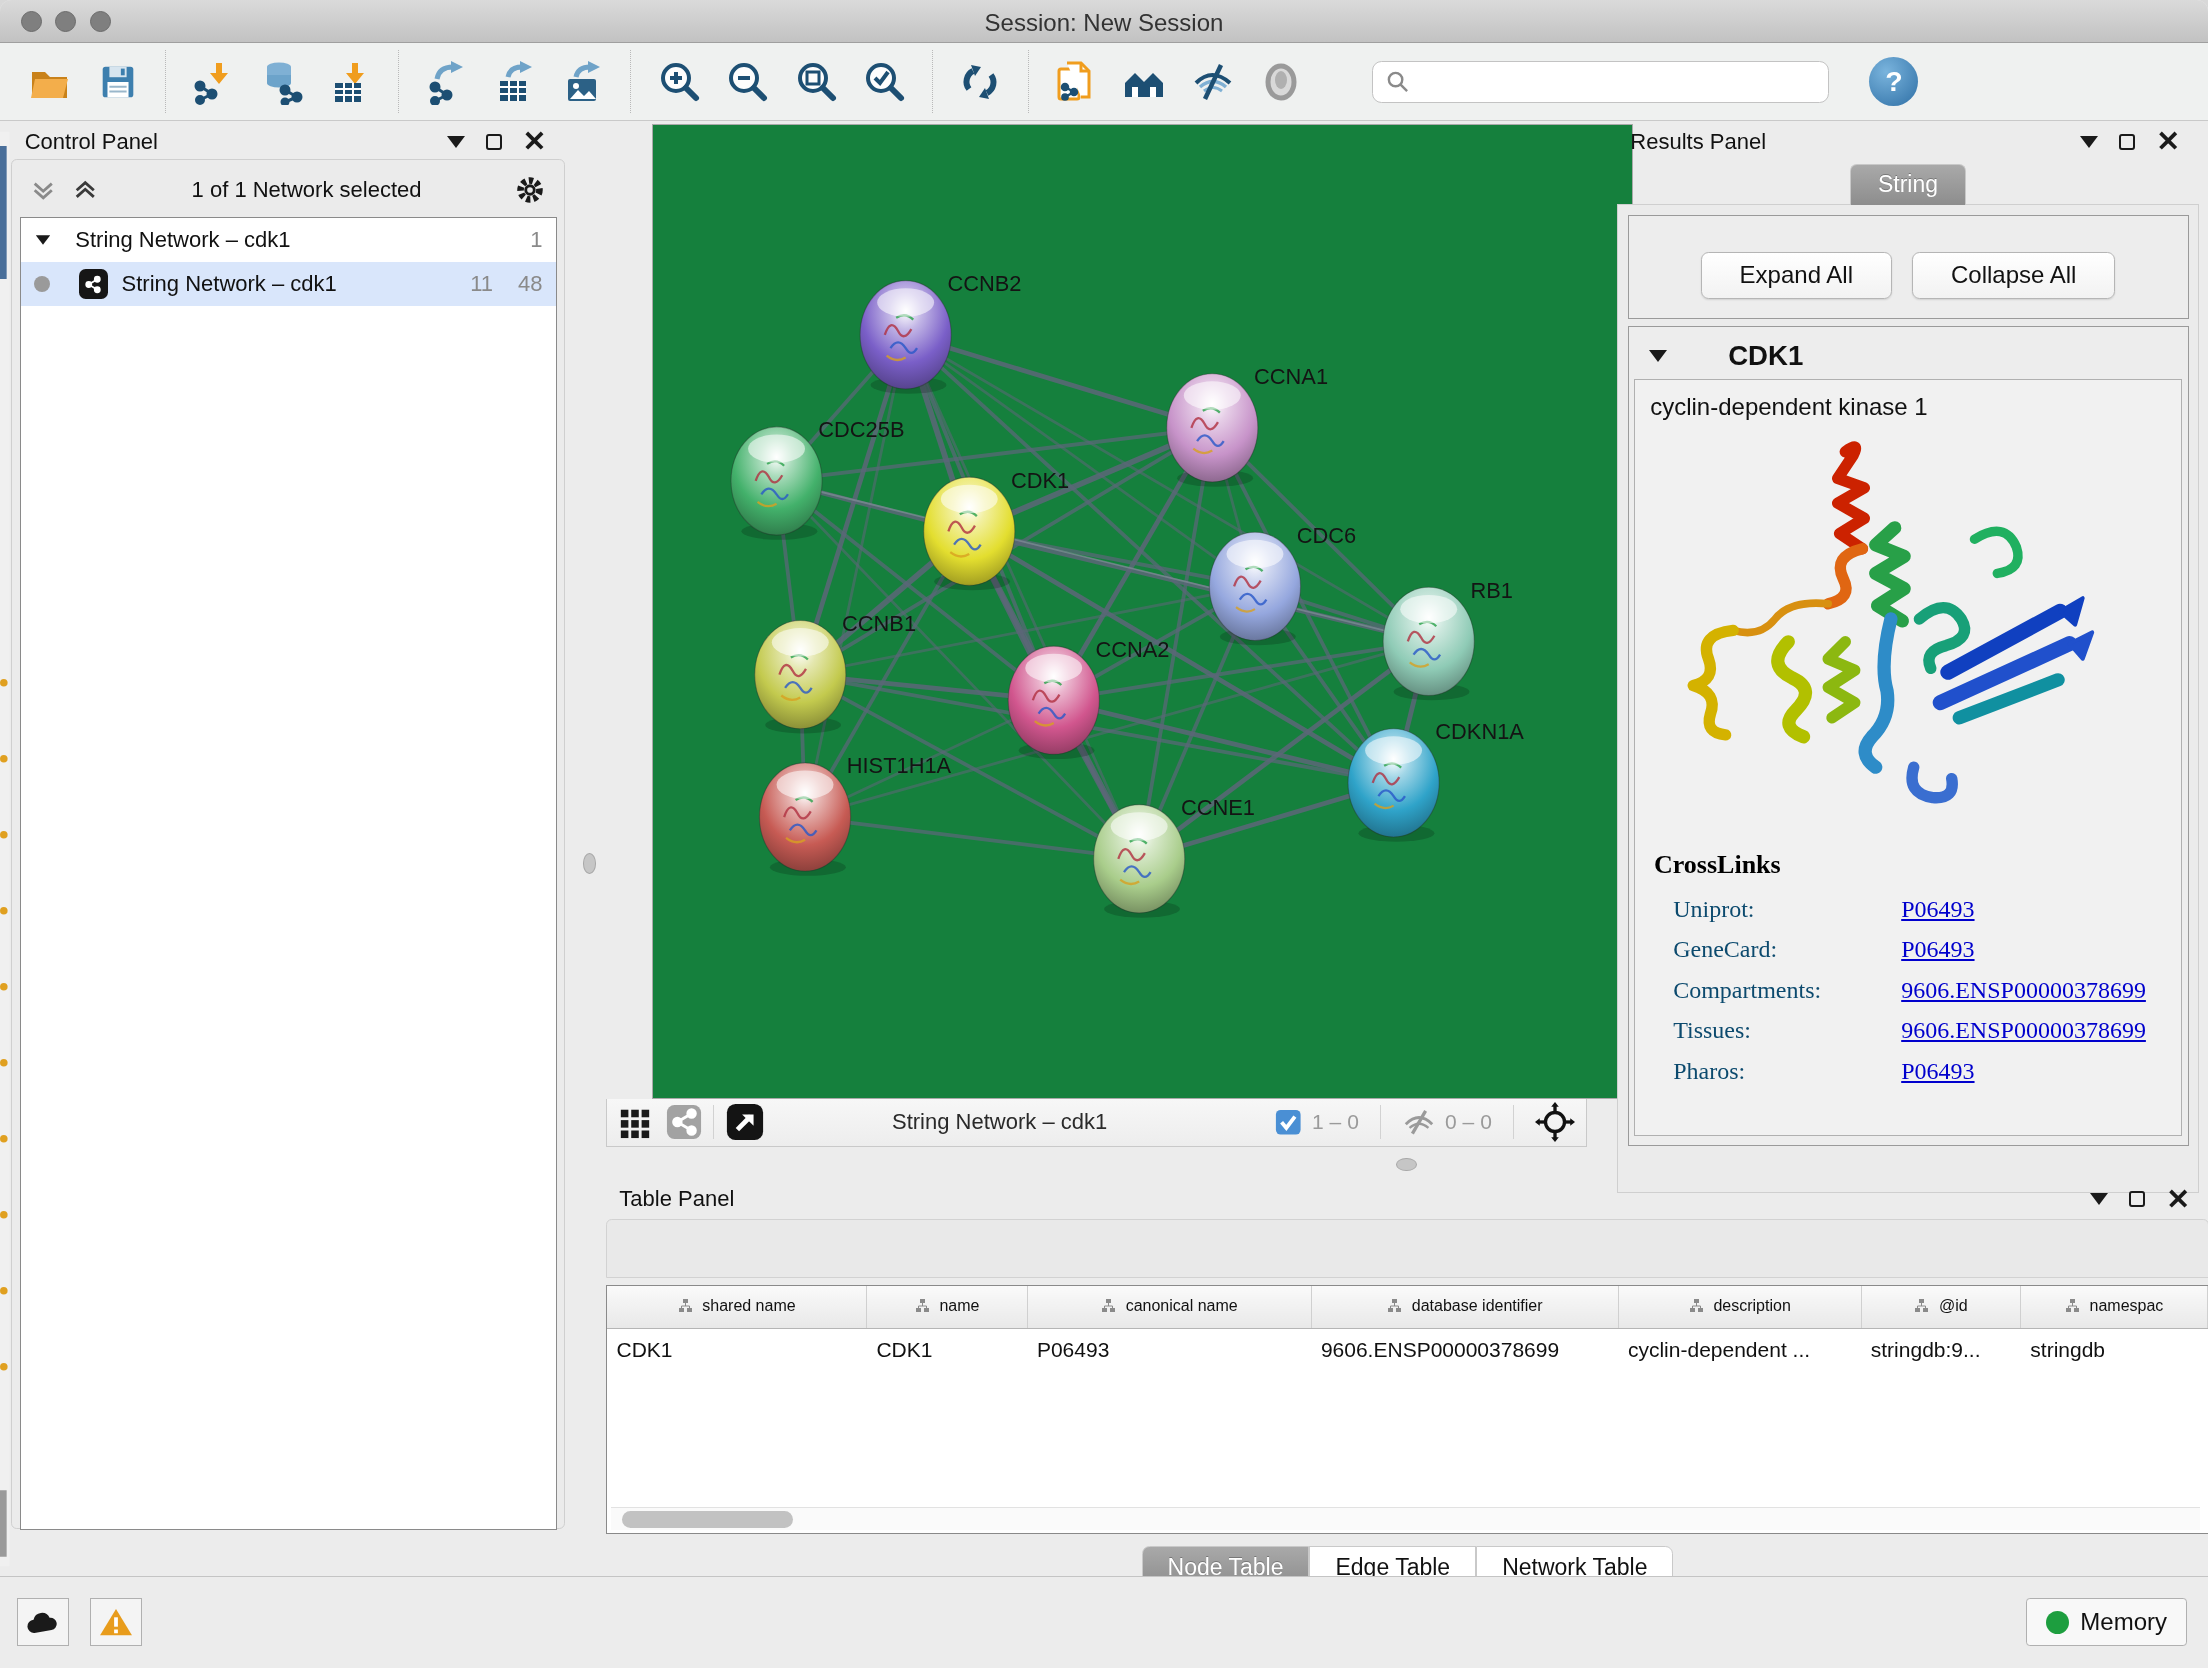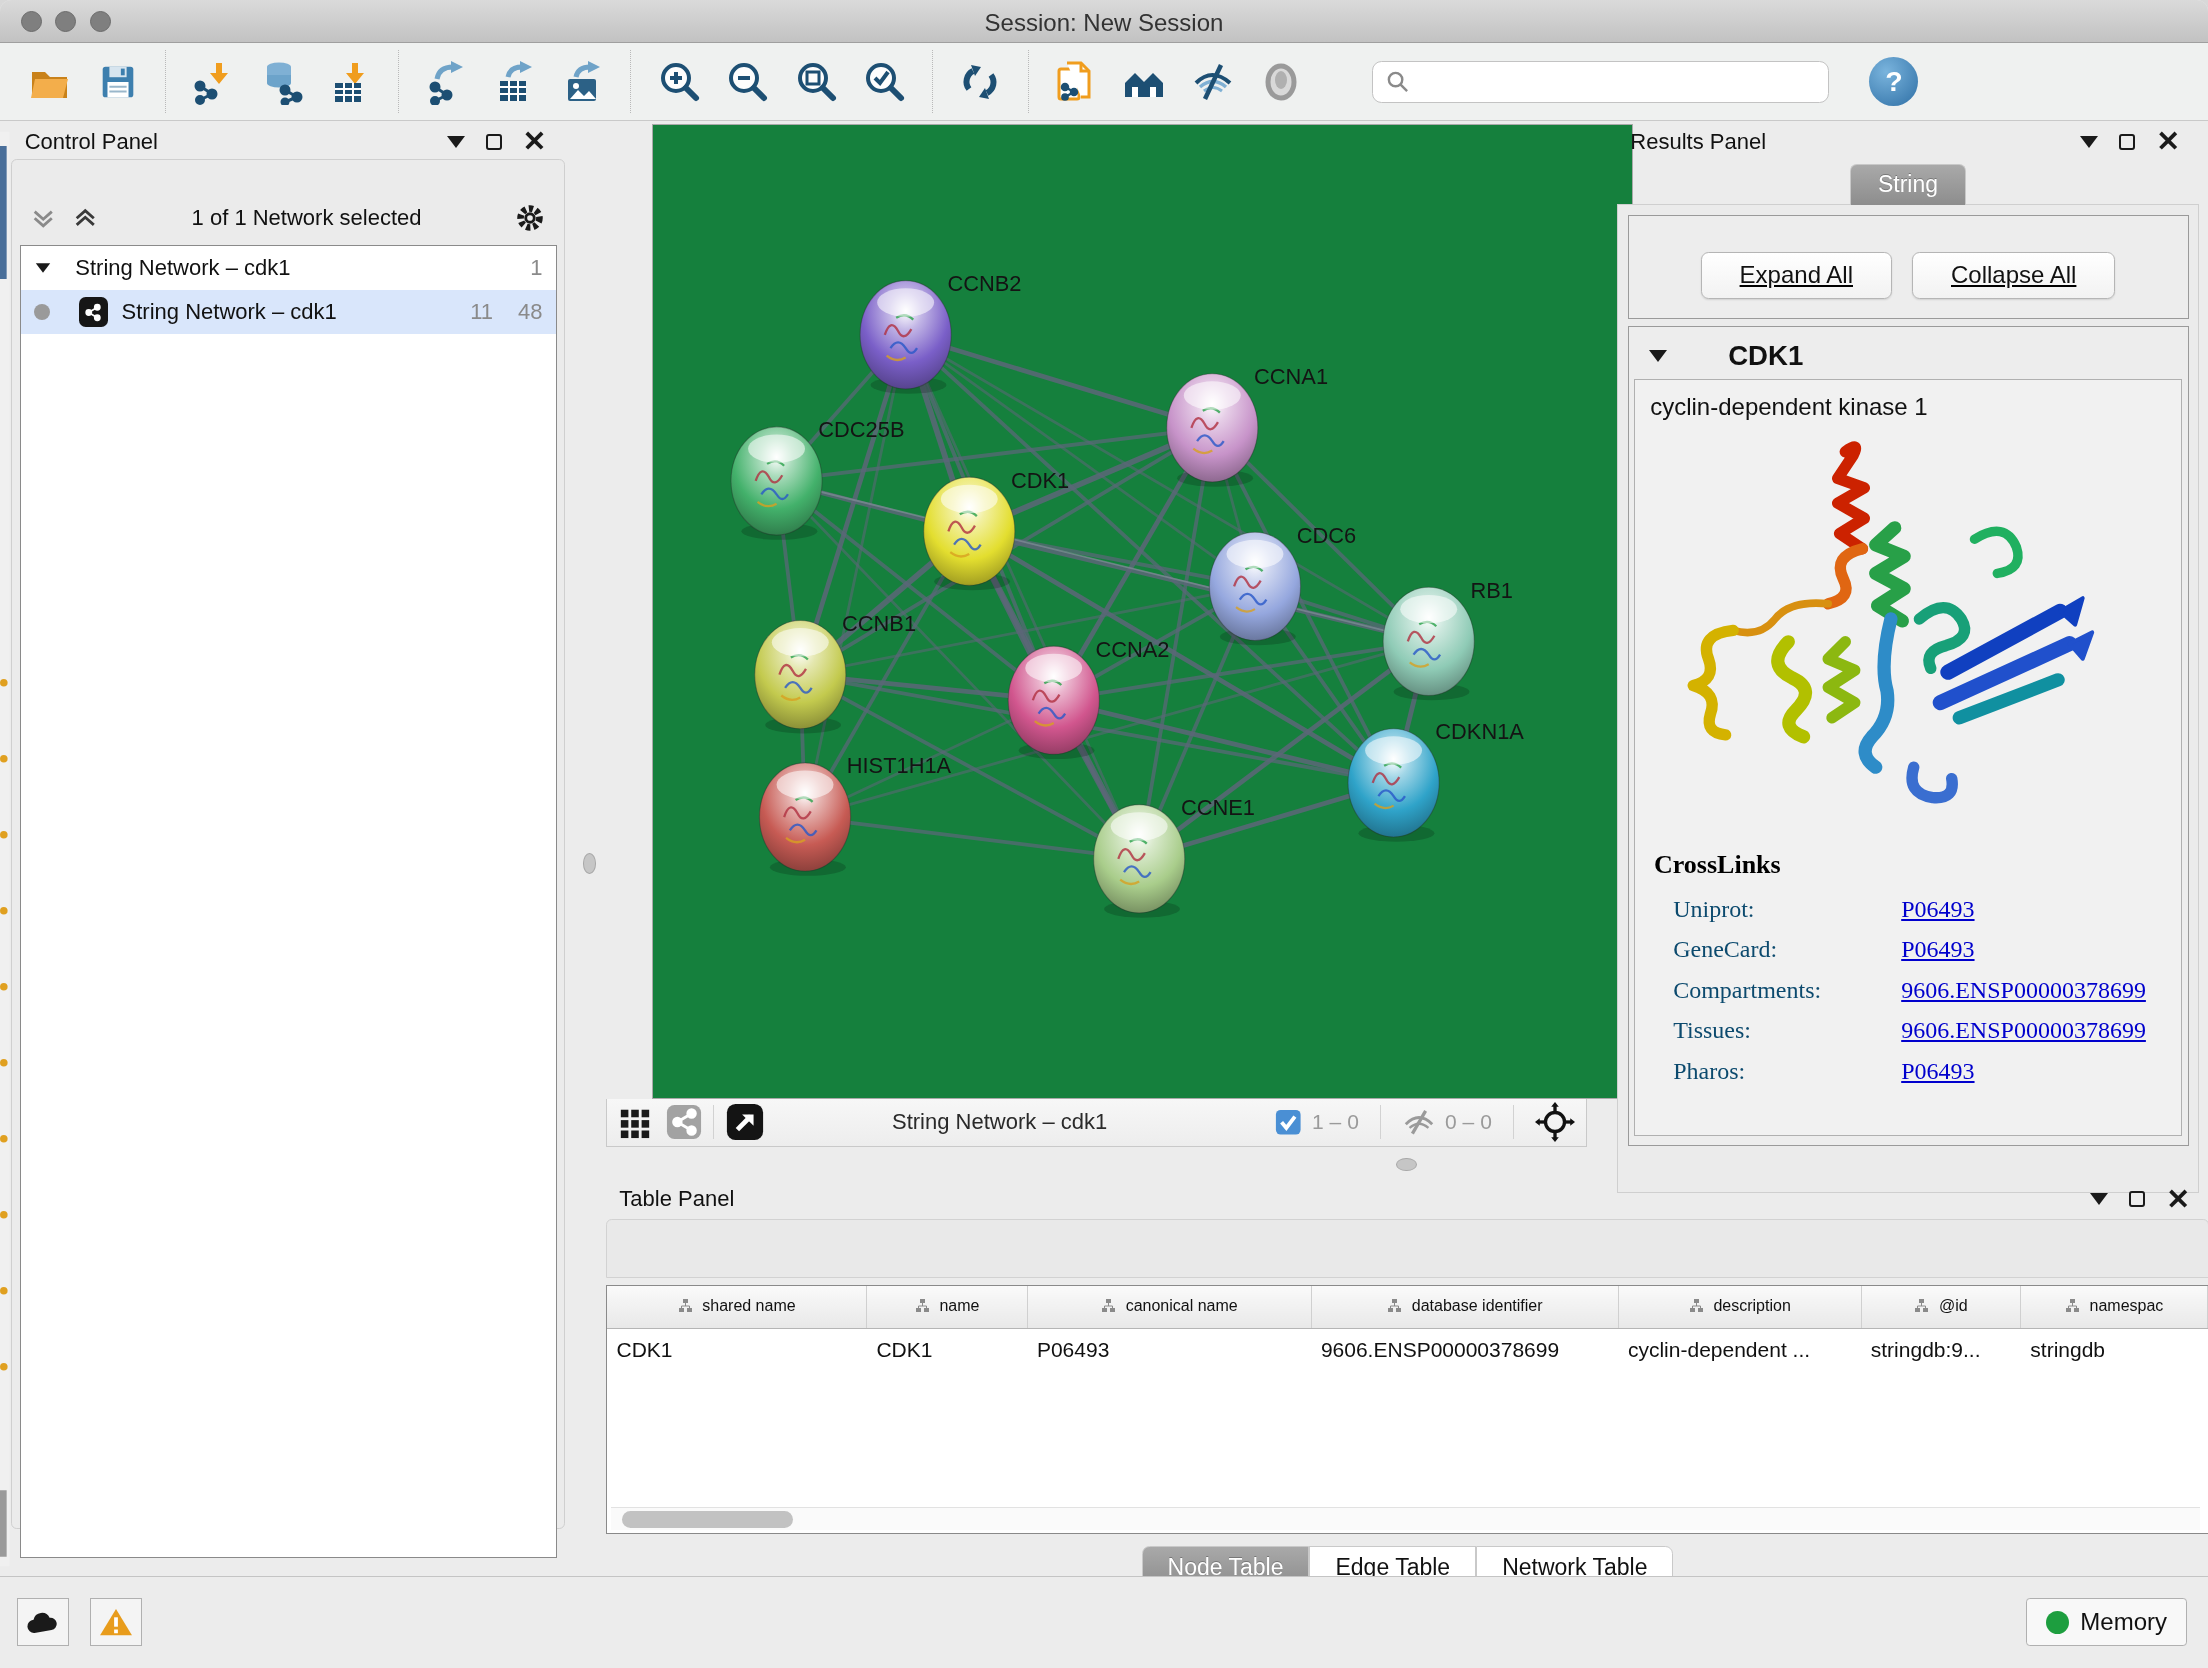--- a/index.html
+++ b/index.html
@@ -30,21 +30,21 @@
   .tri-down { width:0; height:0; border-left:9.5px solid transparent; border-right:9.5px solid transparent; border-top:12.4px solid #1a1a1a; }
   .float-sq { width:16px; height:16px; border:2.4px solid #1a1a1a; border-radius:2.9px; }
   .close-x { font-size:28.5px; font-weight:bold; color:#1a1a1a; line-height:19px; }
 
   
   .control-panel { position:absolute; left:11.4px; top:2.9px; width:554px; height:1443px; }
   .cp-tabs { display:flex; margin:5.7px 0 0 59px; }
   .tab { padding:6.7px 27px; font-size:23px; background:#fff; border:1px solid #c8c8c8; border-bottom:none; border-radius:6.7px 6.7px 0 0; color:#111; }
   .tab.sel { background:linear-gradient(#a9a9a9,#8d8d8d); color:#fff; text-shadow:0 -1px 0 #777; }
   .cp-body { border:1px solid #cfcfcf; border-radius:5.7px; background:#ebebeb; margin-top:-1px; height:1370px; padding:9.5px 7.6px; }
-  .cp-selrow { display:flex; align-items:center; height:42px; padding:0 9.5px;margin-top:28px; }
+  .cp-selrow { display:flex; align-items:center; height:42px; padding:0 9.5px; }
   .cp-selrow .txt { flex:1; text-align:center; font-size:22px; color:#111; }
   .tree { background:#fff; border:1.9px solid #8a8a8a; height:1313px; margin-top:5.7px; }
   .trow { display:flex; align-items:center; height:44px; font-size:22px; color:#111; padding:0 13.3px; }
   .trow.child { background:#d9e6fb; }
   .trow .grow { flex:1; }
   .trow .cnt { color:#8a8a8a; margin-left:25px; }
   .dot { width:16px; height:16px; border-radius:50%; background:#9a9a9a; margin-right:28.5px; }
   .share-badge { width:29.5px; height:29.5px; border-radius:6.7px; background:#161616; display:flex; align-items:center; justify-content:center; margin-right:13.3px; }
 
   
@@ -52,21 +52,21 @@
   .net-canvas { position:relative; width:981px; height:975px; background:#15803d; border:1px solid #a9a9a9;margin-left:46px; }
   .net-footer { width:981px; height:48px; background:linear-gradient(#f7f7f7,#ededed); border:1px solid #c9c9c9; border-top:none; display:flex; align-items:center; padding:0 11.4px; position:relative; }
   .nf-sep { width:0; height:34px; border-left:1px solid #d2d2d2; margin:0 11.4px; }
   .nf-title { position:absolute; left:285px; font-size:22px; color:#2a2a2a; }
   .nf-right { margin-left:auto; display:flex; align-items:center; gap:9.5px; color:#9a9a9a; font-size:21px; }
 
   
   .results-panel { position:absolute; left:1617px; top:2.9px; width:582px; height:1058px; }
   .rp-tabrow { display:flex; justify-content:center; margin-top:3.8px; }
   .rp-body { border:1px solid #cfcfcf; background:#ebebeb; margin-top:-1px; padding:9.5px 9.5px; height:989px; }
-  .rp-buttons { border:1px solid #9a9a9a; background:#ededed; padding:36px 0 19px; display:flex; justify-content:center; gap:20px;text-decoration:underline; }
+  .rp-buttons { border:1px solid #9a9a9a; background:#ededed; padding:36px 0 19px; display:flex; justify-content:center; gap:20px; }
   .btn { background:linear-gradient(#ffffff,#f2f2f2); border:1px solid #b5b5b5; border-radius:7.6px; padding:8.6px 38px; font-size:24px; color:#111; box-shadow:0 1px 1.9px rgba(0,0,0,.12); }
   .rp-section { border:1px solid #9a9a9a; background:#ededed; margin-top:7.6px; height:820px; padding:5.7px; }
   .rp-sec-hdr { display:flex; align-items:center; height:46px; padding:0 15px; }
   .rp-sec-hdr .t { font-size:27.6px; font-weight:bold; color:#111; margin-left:61px; }
   .rp-inner { border:1px solid #b0b0b0; background:#f1f1f1; height:757px; padding:13.3px 15px; overflow:hidden; }
   .rp-desc { font-size:24px; color:#111; }
   .xl { font-family:"Liberation Serif", serif; margin-top:22px; }
   .xl-title { font-size:26px; font-weight:bold; color:#000; margin:5.7px 0 9.5px 3.8px; }
   .xl-row { display:flex; font-size:24px; padding:6.7px 0 6.7px 23px; }
   .xl-row .lbl { width:228px; color:#0c4a6e; }

